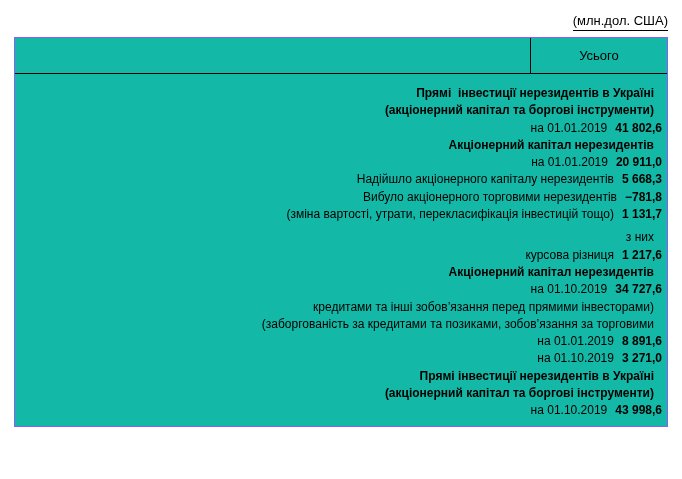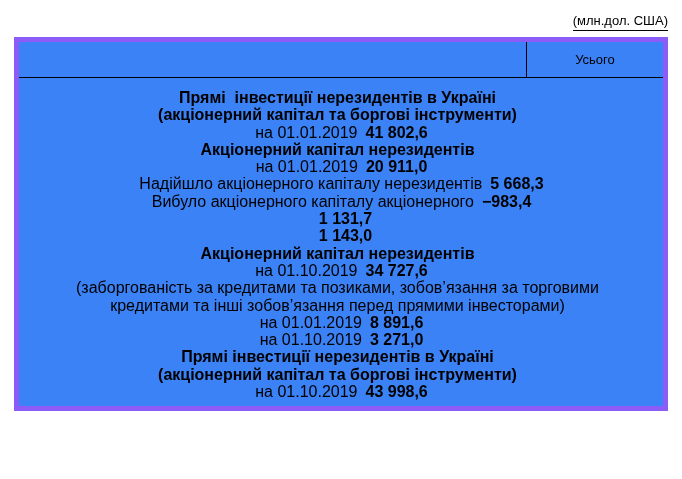--- a/index.html
+++ b/index.html
@@ -27,22 +27,22 @@
     border-bottom: 1px solid #000000;
     padding-bottom: 1px;
     white-space: pre;
     margin-left: 38px;
   }
   .invest-table {
     position: absolute;
     left: 14px;
     right: 14px;
     top: 37px;
-    border: 5px solid #8b5cf6;
-    background: #3b82f6;
+    border: 1px solid #8b5cf6;
+    background: #14b8a6;
   }
   .header-row {
     display: flex;
     height: 35px;
     border-bottom: 1px solid #000000;
   }
   .header-empty-cell {
     flex: 1 1 auto;
   }
   .header-total-cell {
@@ -51,23 +51,23 @@
     display: flex;
     align-items: center;
     justify-content: center;
     font-size: 13px;
   }
   .table-body {
     padding: 11px 5px 6px 6px;
   }
   .row {
     display: flex;
-    justify-content: center;
+    justify-content: flex-end;
     align-items: baseline;
-    font-size: 16px;
+    font-size: 12px;
     line-height: 17.3px;
   }
   .row .label {
     white-space: pre;
     text-align: left;
   }
   .row .value {
     text-align: right;
     white-space: pre;
     padding-left: 8px;
@@ -117,52 +117,58 @@
     <span class="label">на 01.01.2019</span>
     <span class="value">20 911,0</span>
   </div>
 
   <div class="row">
     <span class="label">Надійшло акціонерного капіталу нерезидентів</span>
     <span class="value">5 668,3</span>
   </div>
 
   <div class="row">
-    <span class="label">Вибуло акціонерного капіталу акціонерного</span>
-    <span class="value">−983,4</span>
+    <span class="label">Вибуло акціонерного торговими нерезидентів</span>
+    <span class="value">−781,8</span>
   </div>
 
 
   <div class="row">
+    <span class="label">(зміна вартості, утрати, перекласифікація інвестицій тощо)</span>
     <span class="value">1 131,7</span>
   </div>
 
+  <div class="row gap">
+    <span class="label">з них</span>
+    <span class="value"></span>
+  </div>
 
   <div class="row">
-    <span class="value">1 143,0</span>
+    <span class="label">курсова різниця</span>
+    <span class="value">1 217,6</span>
   </div>
 
   <div class="row bold">
     <span class="label">Акціонерний капітал нерезидентів</span>
     <span class="value"></span>
   </div>
 
   <div class="row">
     <span class="label">на 01.10.2019</span>
     <span class="value">34 727,6</span>
   </div>
 
 
   <div class="row">
-    <span class="label">(заборгованість за кредитами та позиками, зобов’язання за торговими</span>
+    <span class="label">кредитами та інші зобов’язання перед прямими інвесторами)</span>
     <span class="value"></span>
   </div>
 
   <div class="row">
-    <span class="label">кредитами та інші зобов’язання перед прямими інвесторами)</span>
+    <span class="label">(заборгованість за кредитами та позиками, зобов’язання за торговими</span>
     <span class="value"></span>
   </div>
 
   <div class="row">
     <span class="label">на 01.01.2019</span>
     <span class="value">8 891,6</span>
   </div>
 
   <div class="row">
     <span class="label">на 01.10.2019</span>

